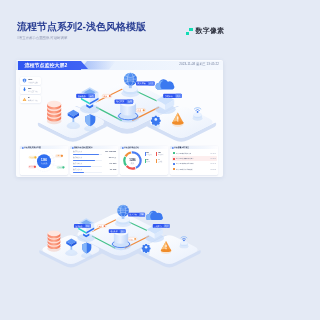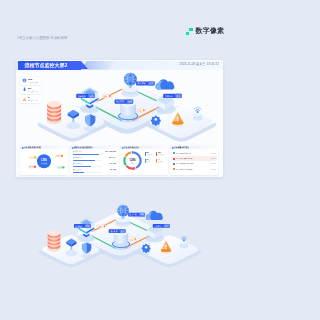--- a/index.html
+++ b/index.html
@@ -90,20 +90,21 @@
   .arow-d{width:2px;height:2px;flex:0 0 2px;margin-right:1.2px;border-radius:.3px;}
   .arow-t{flex:1;min-width:0;font-size:2.6px;line-height:3px;color:#505b77;white-space:nowrap;
           overflow:hidden;transform:scale(.58);transform-origin:left center;}
   .arow-m{font-size:2.6px;line-height:3px;color:#a3abc0;white-space:nowrap;
           transform:scale(.55);transform-origin:right center;}
 </style>
 </head>
 <body>
 
 <div class="page">
+  <div class="hdr-title">流程节点系列2-浅色风格模版</div>
   <div class="hdr-sub">#有立并都节点重图形,可划时调整</div>
   <div class="brand">
     <div class="brand-mark">
         <i class="a"></i>
         <i class="b"></i>
       </div>
     <div class="brand-name">数字像素</div>
   </div>
   <div class="iso-big">
       <svg viewBox="0 0 340 136" xmlns="http://www.w3.org/2000/svg">

